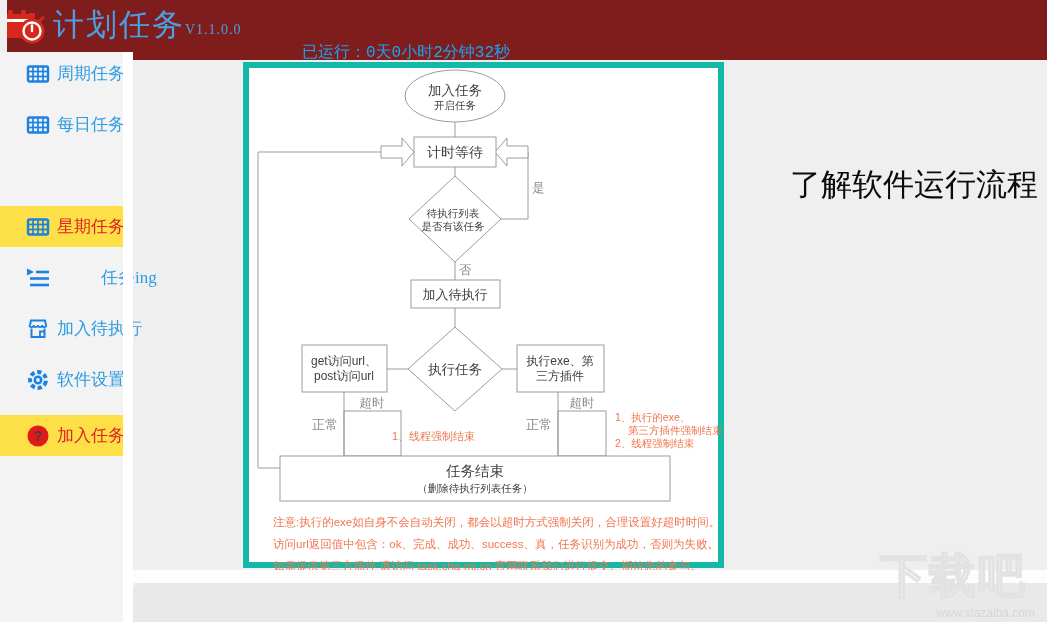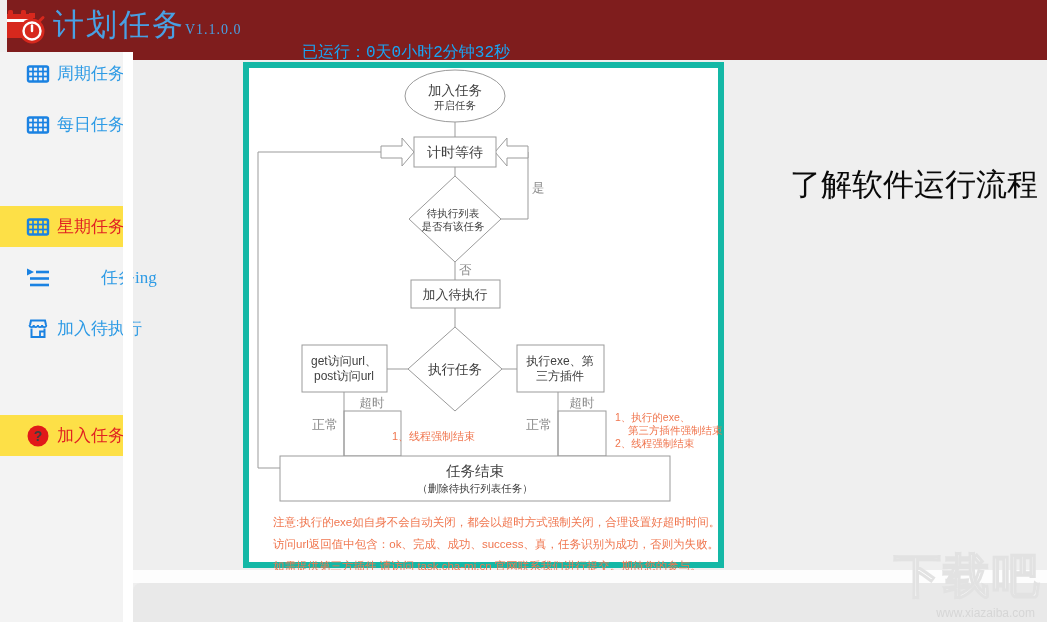--- a/index.html
+++ b/index.html
@@ -28,21 +28,21 @@
   
   .flow-panel { position:absolute; left:243px; top:62px; width:481px; height:506px; background:#ffffff; border:6px solid #14b8a6; }
   .aside-text { position:absolute; left:786px; top:168px; width:256px; text-align:center;
                 font-family:Liberation Mono, monospace; font-size:31px; line-height:37px;
                 color:#0a0a0a; white-space:nowrap; }
   .white-band { position:absolute; left:133px; top:570px; width:914px; height:13px; background:#fdfdfd; }
   .bottom-panel { position:absolute; left:133px; top:583px; width:914px; height:39px; background:#e9e9e9;
                   border-top-left-radius:8px; }
 
   
-  .watermark { position:absolute; right:6px; bottom:14px; font-size:47px; font-weight:bold;
+  .watermark { position:absolute; right:20px; bottom:14px; font-size:47px; font-weight:bold;
                color:rgba(255,255,255,0.92); -webkit-text-stroke:1.5px #e2e2e2; letter-spacing:2px; }
   .watermark-url { position:absolute; right:12px; bottom:2px; font-size:12px; color:#d6d6d6; }
 
   svg text { font-family:"Liberation Sans","DejaVu Sans",sans-serif; fill:#3f3f3f; }
   svg .lab { fill:#8a8a8a; }
   svg .org { fill:#f0764f; }
 </style>
 </head>
 <body>
 
@@ -117,20 +117,27 @@
   <div class="side-item" style="top:256px;">
     <svg class="icn" viewBox="0 0 24 24">
       <path d="M4,8 L5,3.5 H19 L20,8" fill="none" stroke="#1a82e2" stroke-width="2"></path>
       <path d="M3.5,8 a2.1,2.1 0 0 0 4.2,0 a2.1,2.1 0 0 0 4.2,0 a2.1,2.1 0 0 0 4.2,0 a2.1,2.1 0 0 0 4.2,0" fill="none" stroke="#1a82e2" stroke-width="1.8"></path>
       <path d="M5.5,11.5 V20 H18.5 V11.5" fill="none" stroke="#1a82e2" stroke-width="2"></path>
       <path d="M14,20 V14.5 H18.5" fill="none" stroke="#1a82e2" stroke-width="1.8"></path>
     </svg>
     <span class="lbl">加入待执行</span>
   </div>
 
+  <div class="side-item" style="top:307px;">
+    <svg class="icn" viewBox="0 0 24 24">
+      <circle cx="12" cy="12" r="8" fill="none" stroke="#1a82e2" stroke-width="4" stroke-dasharray="4.2 2.8" transform="rotate(12 12 12)"></circle>
+      <circle cx="12" cy="12" r="3.2" fill="none" stroke="#1a82e2" stroke-width="2.6"></circle>
+    </svg>
+    <span class="lbl">软件设置</span>
+  </div>
 
   <div class="side-item active" style="top:363px;">
     <svg class="icn" viewBox="0 0 24 24">
       <circle cx="12" cy="12" r="10.5" fill="#e11919"></circle>
       <text x="12" y="17" text-anchor="middle" font-size="14" font-weight="bold" fill="#ffffff">?</text>
     </svg>
     <span class="lbl">加入任务</span>
   </div>
 </div>
 <div class="side-divider"></div>

